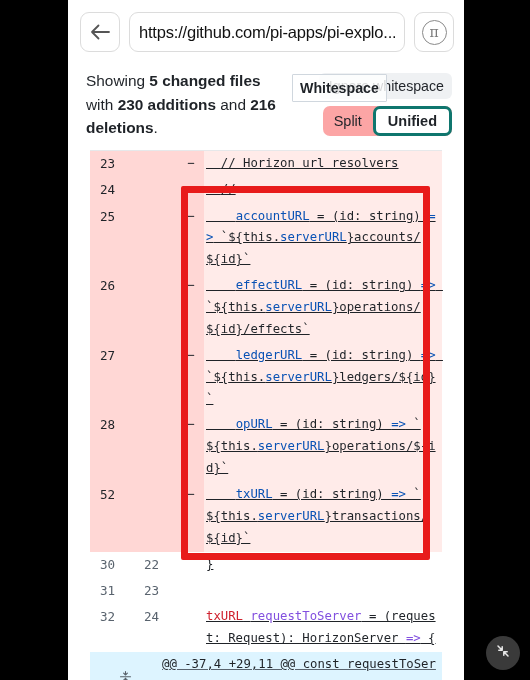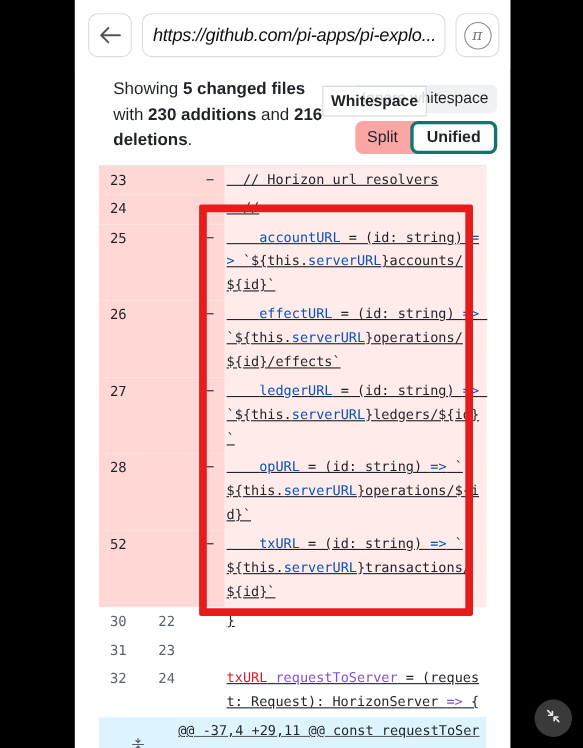--- a/index.html
+++ b/index.html
@@ -19,21 +19,20 @@
     background: #ffffff;
     overflow: hidden;
   }
 
   
   .chrome {
     display: flex; align-items: center;
     gap: 9px;
     padding: 12px 10px 11px 12px;
     background: #ffffff;
-    font-style: italic;
   }
   .nav-btn {
     width: 40px; height: 40px;
     border: 1px solid #dcdcdc;
     border-radius: 9px;
     background: #fff;
     display: flex; align-items: center; justify-content: center;
     flex: 0 0 auto;
   }
   .nav-btn svg { display: block; }
@@ -69,23 +68,23 @@
     border-radius: 50%;
     display: flex; align-items: center; justify-content: center;
     font-size: 14px; color: #7a7a7a;
     font-family: "DejaVu Serif", serif;
     line-height: 1;
   }
 
   
   .summary-row {
     display: flex;
-    align-items: flex-end;
-    padding: 6px 12px 10px 35px;
-    gap: 0;
+    align-items: center;
+    padding: 6px 12px 10px 18px;
+    gap: 16px;
   }
   .summary-text {
     font-size: 15.4px;
     line-height: 1.53;
     color: #1f2328;
     max-width: 190px;
     flex: 0 0 auto;
   }
   .summary-text b { font-weight: 700; }
 

